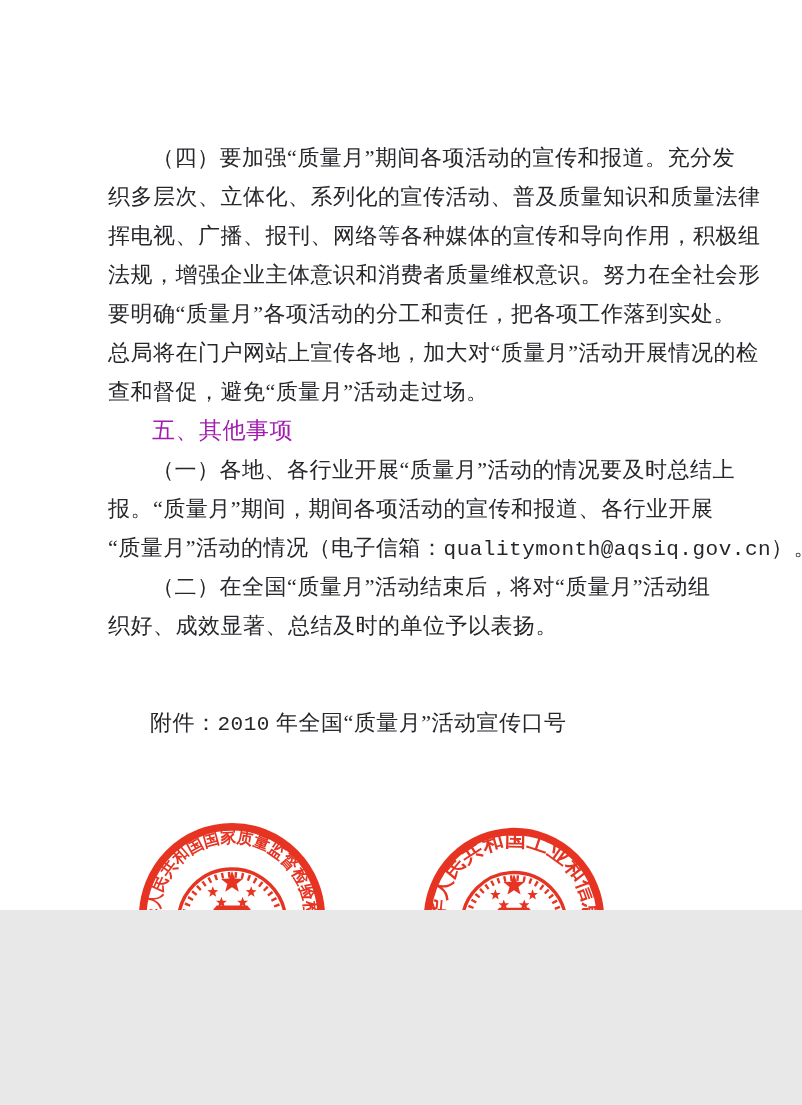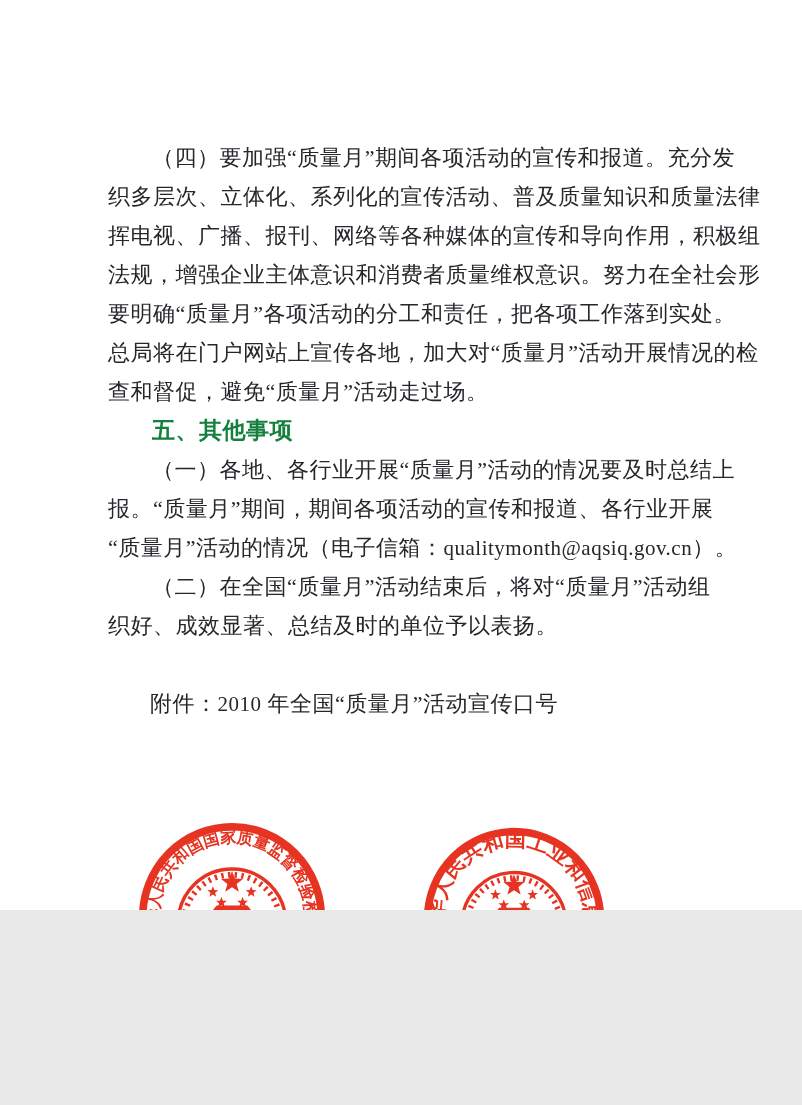--- a/index.html
+++ b/index.html
@@ -22,30 +22,30 @@
     line-height:39px;
     white-space:nowrap;
     text-align:justify;
     text-align-last:justify;
     letter-spacing:0.5px;
   }
   .line.last{ text-align-last:left; }
   .line.indent{ padding-left:44px; }
   .line.heading{
     font-family:"Liberation Sans","DejaVu Sans",sans-serif;
-    font-weight:bold;
-    color:#15803d;
+    font-weight:normal;
+    color:#a21caf;
     font-size:23px;
     padding-left:44px;
   }
   .line .latin{
-    font-family:Liberation Serif, serif;
+    font-family:Liberation Mono, monospace;
     font-size:21px;
   }
-  .para.attachment{ margin-top:39px; }
+  .para.attachment{ margin-top:58px; }
   .para.attachment .line{ padding-left:42px; }
 
   .seal{ position:absolute; z-index:3; }
   .seal svg{ display:block; width:100%; height:100%; }
   .seal-1{ left:136px; top:820px; width:192px; height:194px; }
   .seal-2{ left:421px; top:823px; width:186px; height:192px; }
 
   .agency-name{
     position:absolute; z-index:2;
     font-family:"Liberation Serif","DejaVu Serif",serif;

